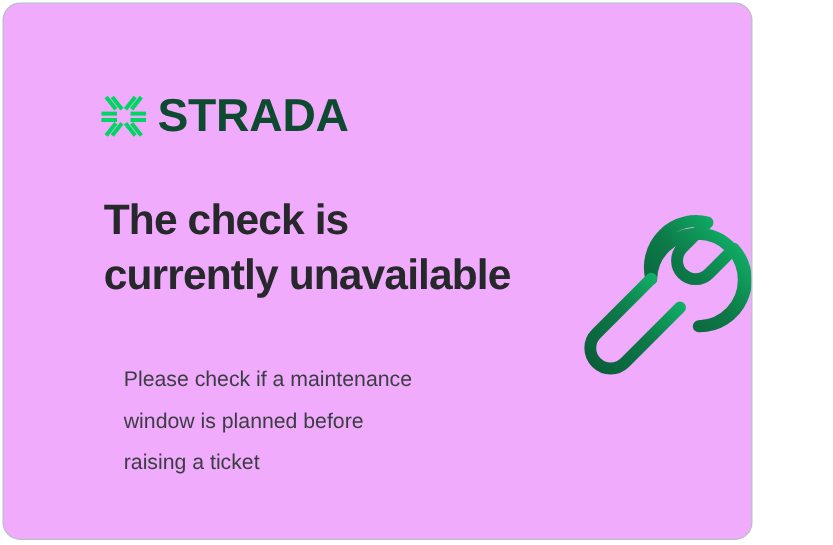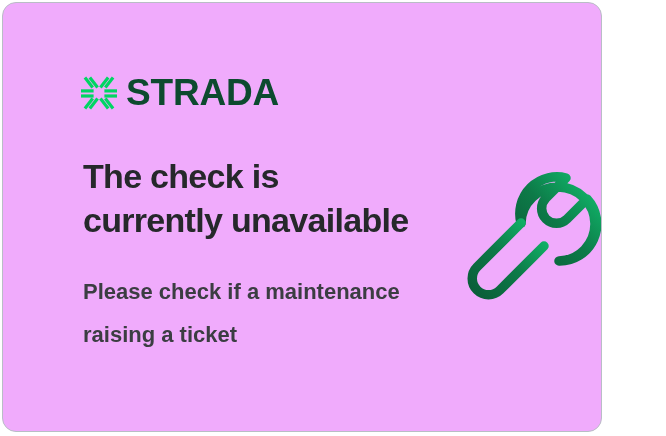--- a/index.html
+++ b/index.html
@@ -65,25 +65,25 @@
     color: #26282b;
     margin: 0;
   }
 
   
   .body-copy {
     position: absolute;
     left: 80px;
     top: 268px;
     width: 320px;
-    font-size: 22px;
-    font-weight: bold;
+    font-size: 17px;
+    font-weight: normal;
     line-height: 1.95;
     color: #3b3d42;
-    margin: 0;
+    margin: 16px;
   }
   .body-copy .line {
     display: block;
     white-space: nowrap;
   }
 
   
   .wrench-art {
     position: absolute;
     left: 452px;
@@ -126,20 +126,21 @@
         </g>
       </svg>
     </span>
     <span class="brand-word">STRADA</span>
   </div>
 
   <h1 class="headline">The check is currently unavailable</h1>
 
   <p class="body-copy">
     <span class="line">Please check if a maintenance</span>
+    <span class="line">window is planned before</span>
     <span class="line">raising a ticket</span>
   </p>
 
   <div class="wrench-art">
     <span>
       <svg viewBox="0 0 160 164" xmlns="http://www.w3.org/2000/svg" aria-hidden="true">
         <defs>
           <linearGradient id="wrenchGrad" x1="0" y1="1" x2="1" y2="0">
             <stop offset="0%" stop-color="#0a5c38"></stop>
             <stop offset="48%" stop-color="#0d7a48"></stop>

